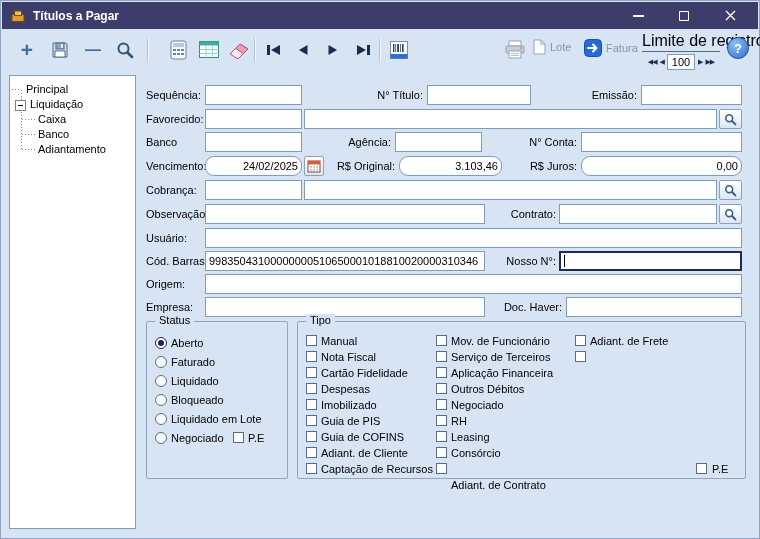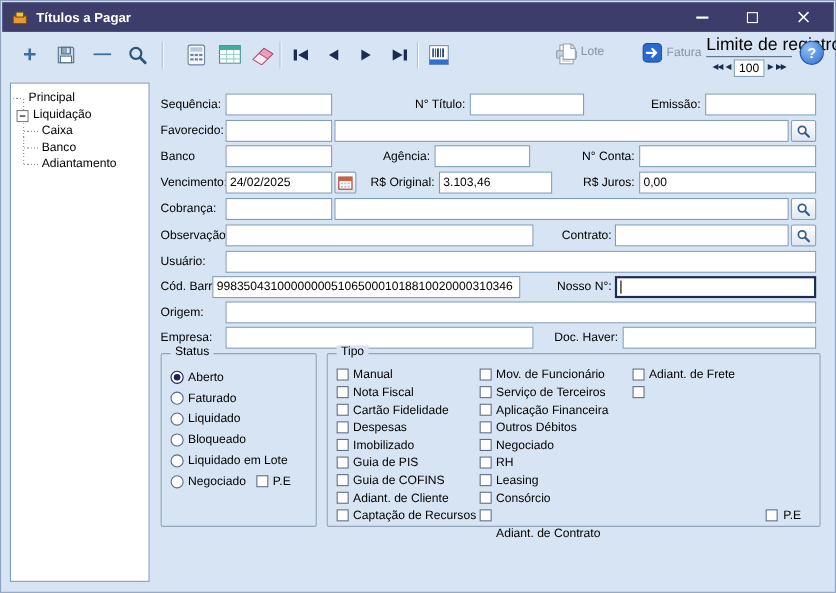--- a/index.html
+++ b/index.html
@@ -34,21 +34,21 @@
   .trow { position:absolute; height:15px; line-height:15px; font-size:11px; white-space:nowrap; }
   .expander { position:absolute; left:5px; top:24px; width:11px; height:11px; background:#fff; border:1px solid #808080; }
   .expander .minus-g { position:absolute; left:2px; top:4px; width:5px; height:1px; background:#000; }
   .dot-v { position:absolute; width:1px; background-image:repeating-linear-gradient(to bottom,#8a8a8a 0 1px,transparent 1px 3px); }
   .dot-h { position:absolute; height:1px; background-image:repeating-linear-gradient(to right,#8a8a8a 0 1px,transparent 1px 3px); }
 
   
   .lbl { position:absolute; height:20px; line-height:20px; font-size:11px; white-space:nowrap; }
   .lbl.r { text-align:right; }
   .field { position:absolute; height:20px; border:1px solid #7f9db9; background:#fff; font-family:"Liberation Sans",sans-serif; font-size:11px; padding:0 3px; color:#000; border-radius:0; outline:none; }
-  .field.right { text-align:left; }
+  .field.right { text-align:right;border-radius:9px; }
   .field.focused { border:2px solid #1d2b57; }
   .caret { position:absolute; left:3px; top:2px; width:1px; height:12px; background:#000; animation:blink 1s steps(1) infinite; }
   @keyframes blink { 50% { opacity:0; } }
   .mini-btn { position:absolute; height:20px; border:1px solid #8aa0bd; background:linear-gradient(#feffff,#dde7f2); display:flex; align-items:center; justify-content:center; border-radius:2px; }
 
   
   .groupbox { position:absolute; border:1px solid #93a5b8; border-radius:2px; }
   .gb-title { position:absolute; top:-8px; left:8px; background:#d6e4f4; padding:0 4px; font-size:11px; }
   .radio { position:absolute; width:12px; height:12px; border-radius:50%; border:1px solid #5a6c84; background:#fff; }
   .radio.sel { border-color:#20215c; }
@@ -173,21 +173,21 @@
   <div class="tbtn" style="left:500px">
     <svg width="22" height="19" viewBox="0 0 22 19">
         <rect x="5" y="1" width="12" height="5" fill="#fff" stroke="#97a2b2"></rect>
         <rect x="2" y="6" width="18" height="7" rx="1" fill="#c6cfda" stroke="#97a2b2"></rect>
         <circle cx="17" cy="8" r="1" fill="#8b96a6"></circle>
         <rect x="5" y="11" width="12" height="7" fill="#fff" stroke="#97a2b2"></rect>
         <line x1="7" y1="13.5" x2="15" y2="13.5" stroke="#b7c0cc"></line>
         <line x1="7" y1="15.5" x2="15" y2="15.5" stroke="#b7c0cc"></line>
       </svg>
   </div>
-  <div class="toolgroup" style="left:510px">
+  <div class="toolgroup" style="left:532px">
     <svg width="13" height="16" viewBox="0 0 13 16">
         <path d="M1 1 h7 l4 4 v10 h-11 z" fill="#fff" stroke="#97a2b2"></path>
         <path d="M8 1 v4 h4" fill="none" stroke="#97a2b2"></path>
       </svg>
     <span class="tool-label">Lote</span>
   </div>
   <div class="toolgroup" style="left:583px">
     <svg width="18" height="18" viewBox="0 0 18 18">
         <rect x="0.5" y="0.5" width="17" height="17" rx="4" fill="#2a6ad0" stroke="#1d4fa0"></rect>
         <path d="M4 9 h6.5 M9 5.5 L12.5 9 L9 12.5" stroke="#fff" stroke-width="2" fill="none" stroke-linecap="round" stroke-linejoin="round"></path>
@@ -293,21 +293,21 @@
   <input class="field" style="left: 558px; top: 203px; width: 158px;">
   <div class="mini-btn" style="left:718px; top:203px; width:23px">
     <svg width="13" height="13" viewBox="0 0 13 13">
         <circle cx="5.2" cy="5.2" r="3.4" fill="#fff" stroke="#3a5d86" stroke-width="1.6"></circle>
         <line x1="8" y1="8" x2="11.4" y2="11.4" stroke="#3a5d86" stroke-width="2" stroke-linecap="round"></line>
       </svg>
   </div>
 
   <input class="field" style="left: 204px; top: 227px; width: 537px;">
 
-  <input class="field" style="left: 192px; top: 250px; width: 280px;" value="99835043100000000510650001018810020000310346">
+  <input class="field" style="left: 204px; top: 250px; width: 280px;" value="99835043100000000510650001018810020000310346">
   <div class="field focused" style="left:558px; top:250px; width:183px">
       <span class="caret"></span>
     </div>
 
   <input class="field" style="left: 204px; top: 273px; width: 537px;">
 
   <input class="field" style="left: 204px; top: 296px; width: 280px;">
   <input class="field" style="left: 565px; top: 296px; width: 176px;">
 
   <div class="groupbox" style="left:145px; top:320px; width:142px; height:158px">

